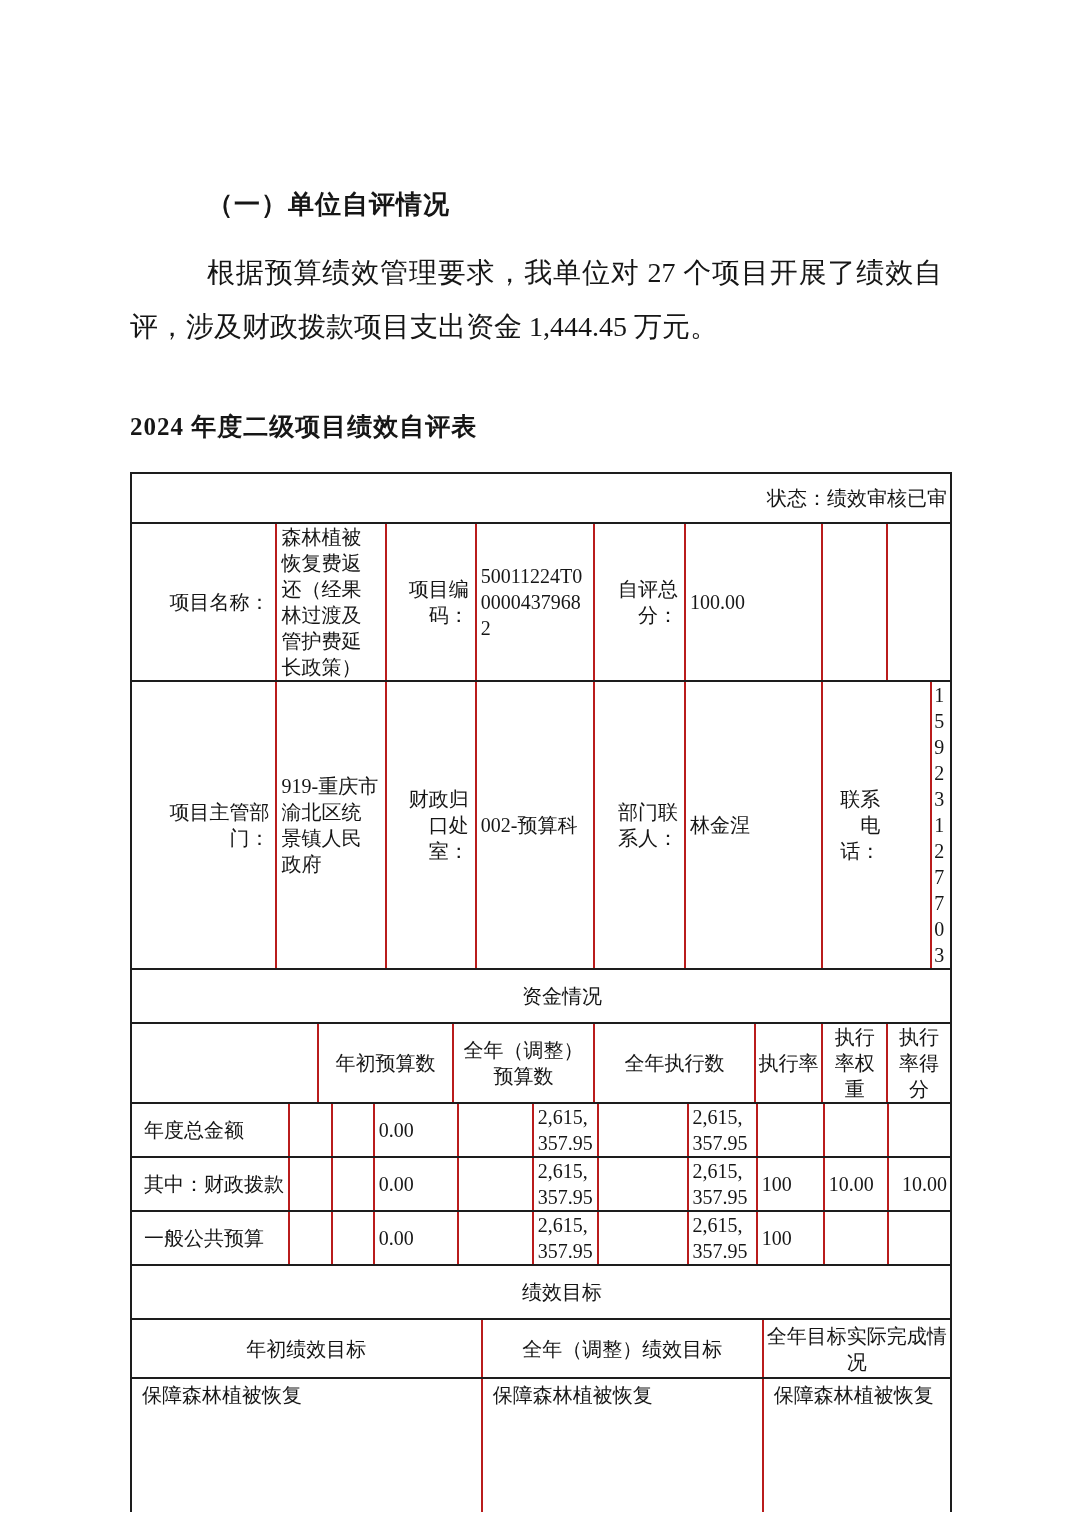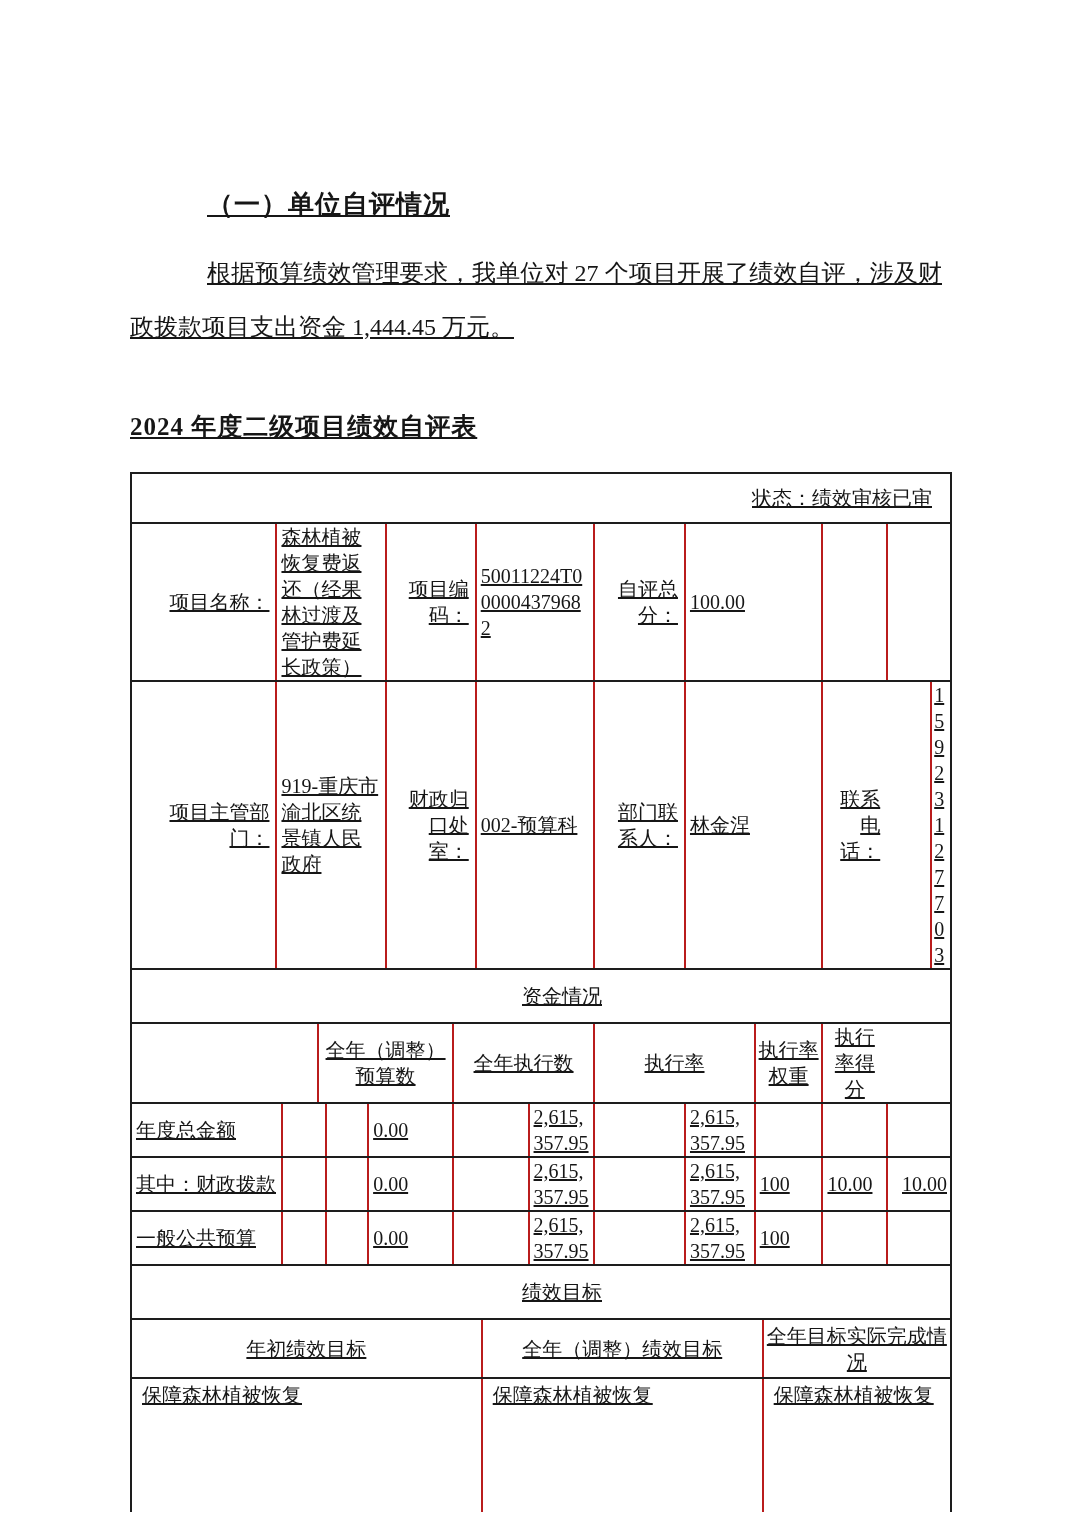--- a/index.html
+++ b/index.html
@@ -2,31 +2,31 @@
 <html><head>
 <meta charset="utf-8">
 <style>
   html, body { margin:0; padding:0; background:#ffffff; }
   body {
     width:1074px; height:1520px;
     font-family:"Liberation Serif","DejaVu Serif",serif;
     color:#161616;
     -webkit-font-smoothing:antialiased;
   }
-  .page { position:relative; width:1074px; height:1512px; overflow:hidden;text-decoration:underline; }
+  .page { position:relative; width:1074px; height:1512px; overflow:hidden; }
   .content { padding:188px 122px 0 130px; }
 
   .heading {
     margin:0 0 0 77px;
     font-size:26px; font-weight:700; line-height:34px;
     letter-spacing:1px;
   }
   .para {
     margin:24px 0 0 0; width:812px;
-    font-size:24px; line-height:54px;
+    font-size:28px; line-height:54px;
     text-align:justify; text-indent:77px;
   }
   .tbl-title {
     margin:50px 0 0 0; width:822px;
     font-size:25px; font-weight:700; line-height:46px;
     text-align:left; letter-spacing:1px;
   }
 
   
   .tbl {
@@ -38,25 +38,25 @@
   .row { display:grid; }
   .row + .row { border-top:2px solid #1d1d1d; }
   .cell { display:flex; align-items:center; box-sizing:border-box; min-width:0; overflow:hidden; }
   .cell + .cell { border-left:2px solid #b91c1c; }
 
   .r-status { grid-template-columns:1fr; min-height:48px; }
   .r-info1  { grid-template-columns:144fr 110fr 90fr 119fr 91fr 138fr 65fr 64fr; min-height:141px; }
   .r-info2  { grid-template-columns:144fr 110fr 90fr 119fr 91fr 138fr 65fr 64fr; min-height:93px; }
   .r-sect   { grid-template-columns:1fr; min-height:52px; }
   .r-fhead  { grid-template-columns:186fr 135fr 142fr 161fr 68fr 65fr 64fr; min-height:59px; }
-  .r-fdata  { grid-template-columns:150fr 44fr 42fr 85fr 76fr 66fr 91fr 70fr 68fr 65fr 64fr; min-height:50px; }
+  .r-fdata  { grid-template-columns:150fr 44fr 42fr 85fr 76fr 66fr 91fr 70fr 68fr 65fr 64fr; min-height:50px;padding-left:8px; }
   .r-ghead  { grid-template-columns:350fr 282fr 189fr; min-height:57px; }
   .r-gdata  { grid-template-columns:350fr 282fr 189fr; min-height:150px; }
 
-  .status-cell { justify-content:flex-end; text-align:left; padding:0 18px 0 4px; }
+  .status-cell { justify-content:flex-end; text-align:left; padding:0 3px 0 4px; }
   .lbl  { justify-content:flex-end; text-align:right; padding:0 6px; }
   .val  { justify-content:flex-start; text-align:left; padding:0 4px; word-break:break-all; }
   .ctr  { justify-content:center; text-align:center; padding:0 2px; }
   .sect { justify-content:center; text-align:center;padding-left:42px; }
   .num  { justify-content:flex-start; text-align:left; padding:0 4px; word-break:break-all; }
   .num-r{ justify-content:flex-end; text-align:right; padding:0 3px; }
   .top-left { align-items:flex-start; padding:3px 10px; text-align:right; }
 
   .footer {
     margin:52px 0 0 14px;
@@ -102,20 +102,21 @@
         <div class="cell lbl">联系电话：</div>
         <div class="cell val" style="padding:0 2px;margin-left:44px;">15923127703</div>
       </div>
 
       <div class="row r-sect">
         <div class="cell sect">资金情况</div>
       </div>
 
       <div class="row r-fhead">
         <div class="cell"></div>
+        <div class="cell ctr">年初预算数</div>
         <div class="cell ctr">全年（调整）预算数</div>
         <div class="cell ctr">全年执行数</div>
         <div class="cell ctr">执行率</div>
         <div class="cell ctr">执行率权重</div>
         <div class="cell ctr">执行率得分</div>
       </div>
 
       <div class="row r-fdata">
         <div class="cell num">年度总金额</div>
         <div class="cell"></div>

